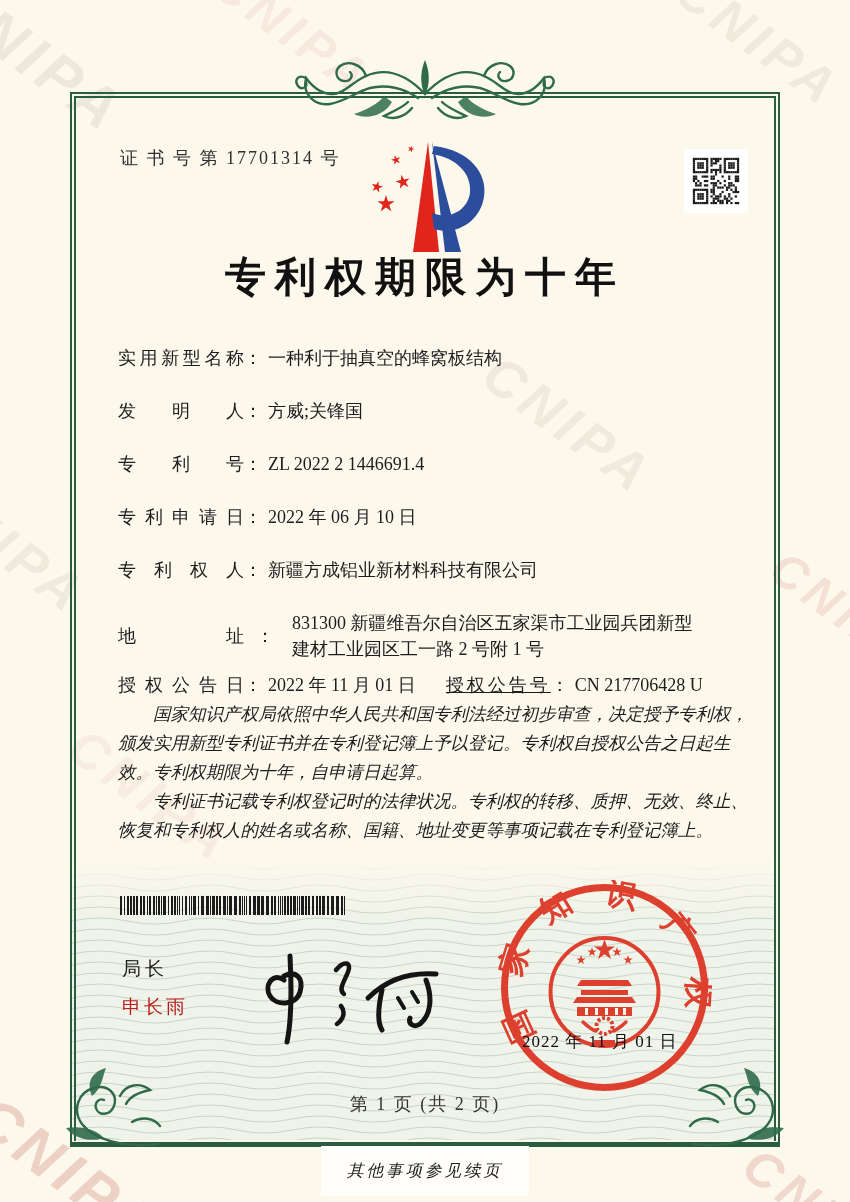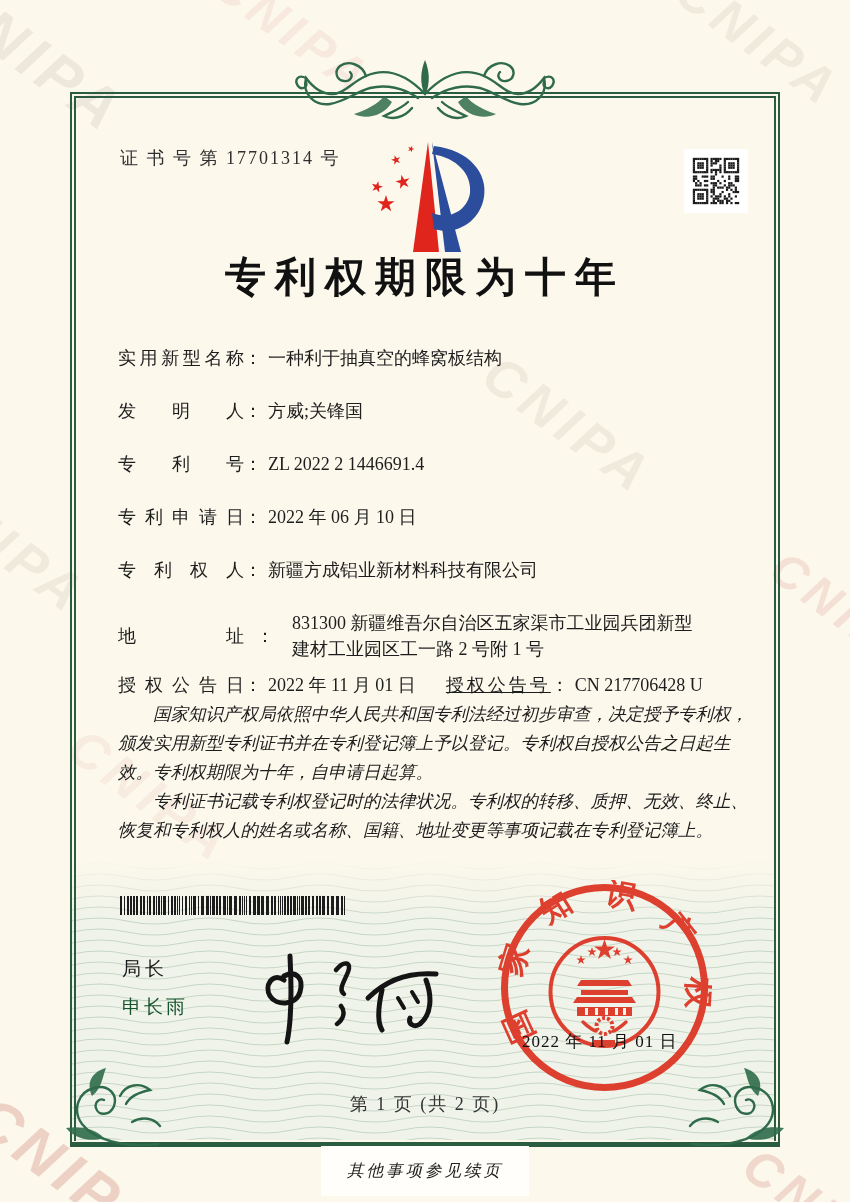--- a/index.html
+++ b/index.html
@@ -44,21 +44,21 @@
   .fvalue{flex:0 1 auto;max-width:448px;}
   .frow.last{margin-bottom:0;}
   .pair2{display:flex;margin-left:30px;}
   .pair2 .flabel2{letter-spacing:3px;text-decoration:underline;}
   .paras{
     position:absolute;left:118px;top:700px;width:630px;
     font-size:17.5px;line-height:29px;color:#1c1c1c;font-style:italic;
   }
   .paras p{margin:0;text-indent:2em;}
   .sig-role{position:absolute;left:122px;top:956px;font-size:19px;letter-spacing:4px;color:#1a1a1a;}
-  .sig-name{position:absolute;left:122px;top:994px;font-size:19px;letter-spacing:3px;color:#14532d;}
+  .sig-name{position:absolute;left:122px;top:994px;font-size:19px;letter-spacing:3px;color:#b91c1c;}
   .seal-date{
     position:absolute;left:522px;top:1030px;width:180px;font-size:17px;color:#111;
     letter-spacing:1px;z-index:6;white-space:nowrap;
   }
   .page-label{
     position:absolute;left:0;top:1092px;width:850px;text-align:center;
     font-size:18px;color:#333;letter-spacing:2px;
   }
   .footer-note{
     position:absolute;left:0;top:1146px;width:850px;text-align:center;z-index:4;

